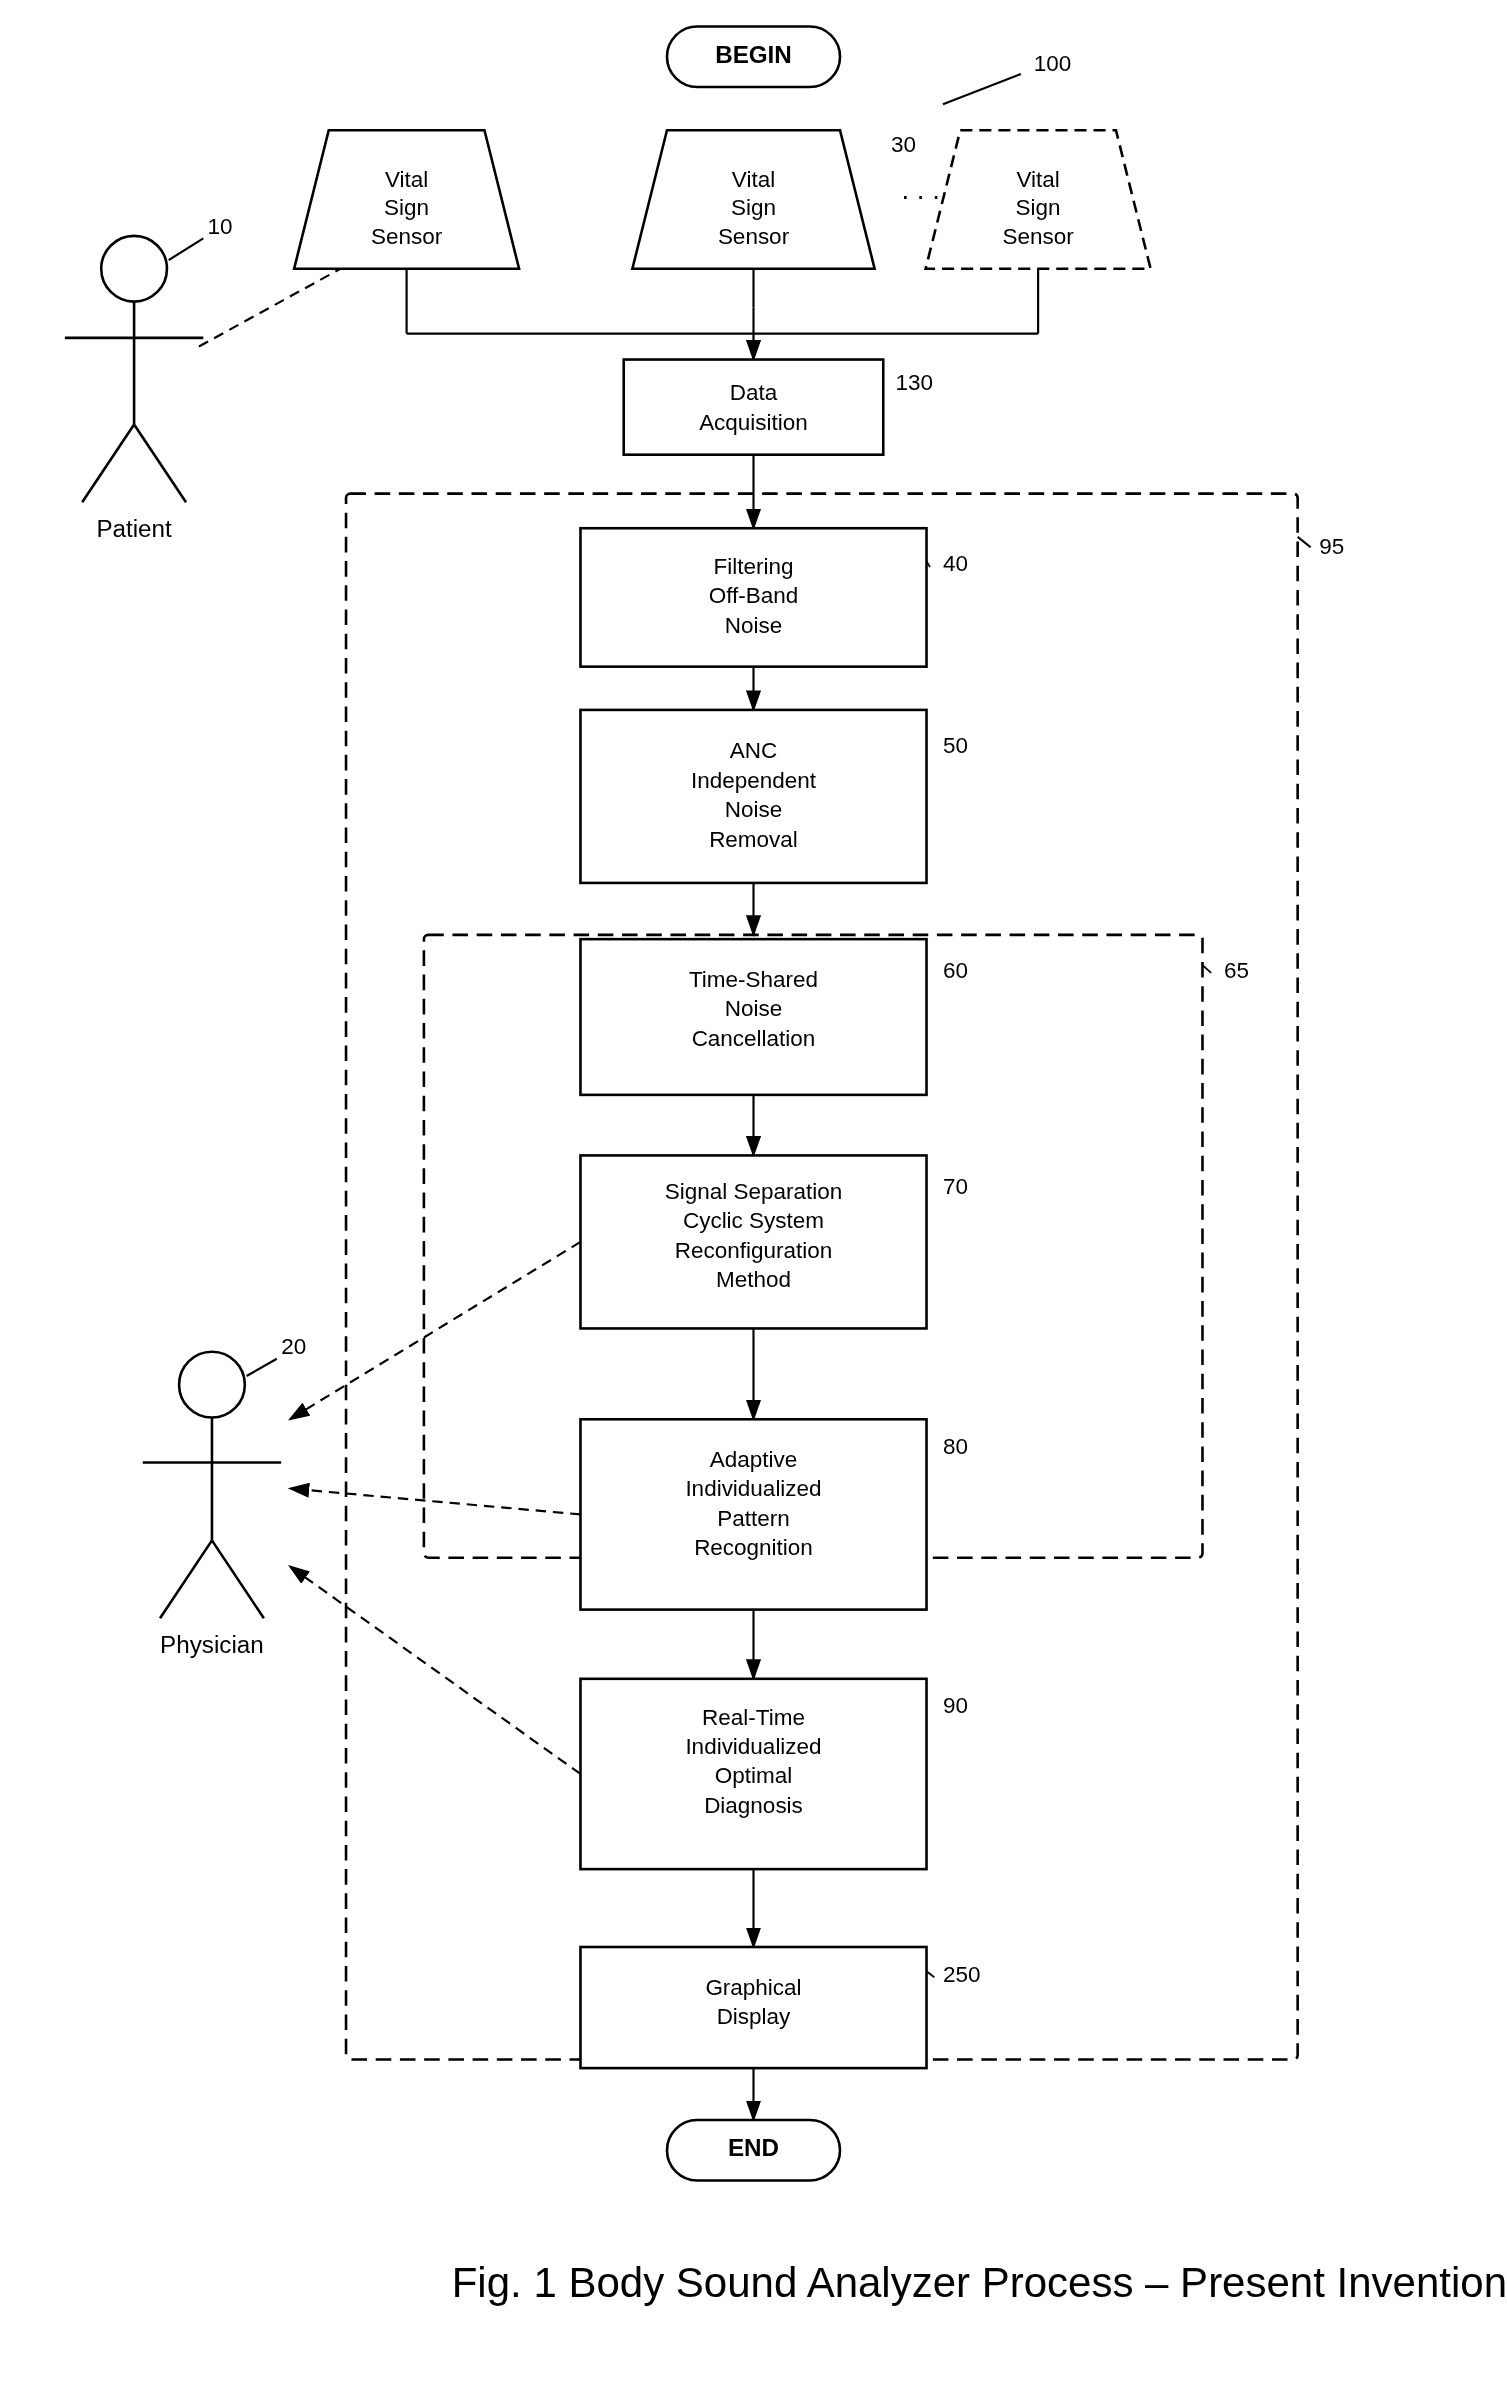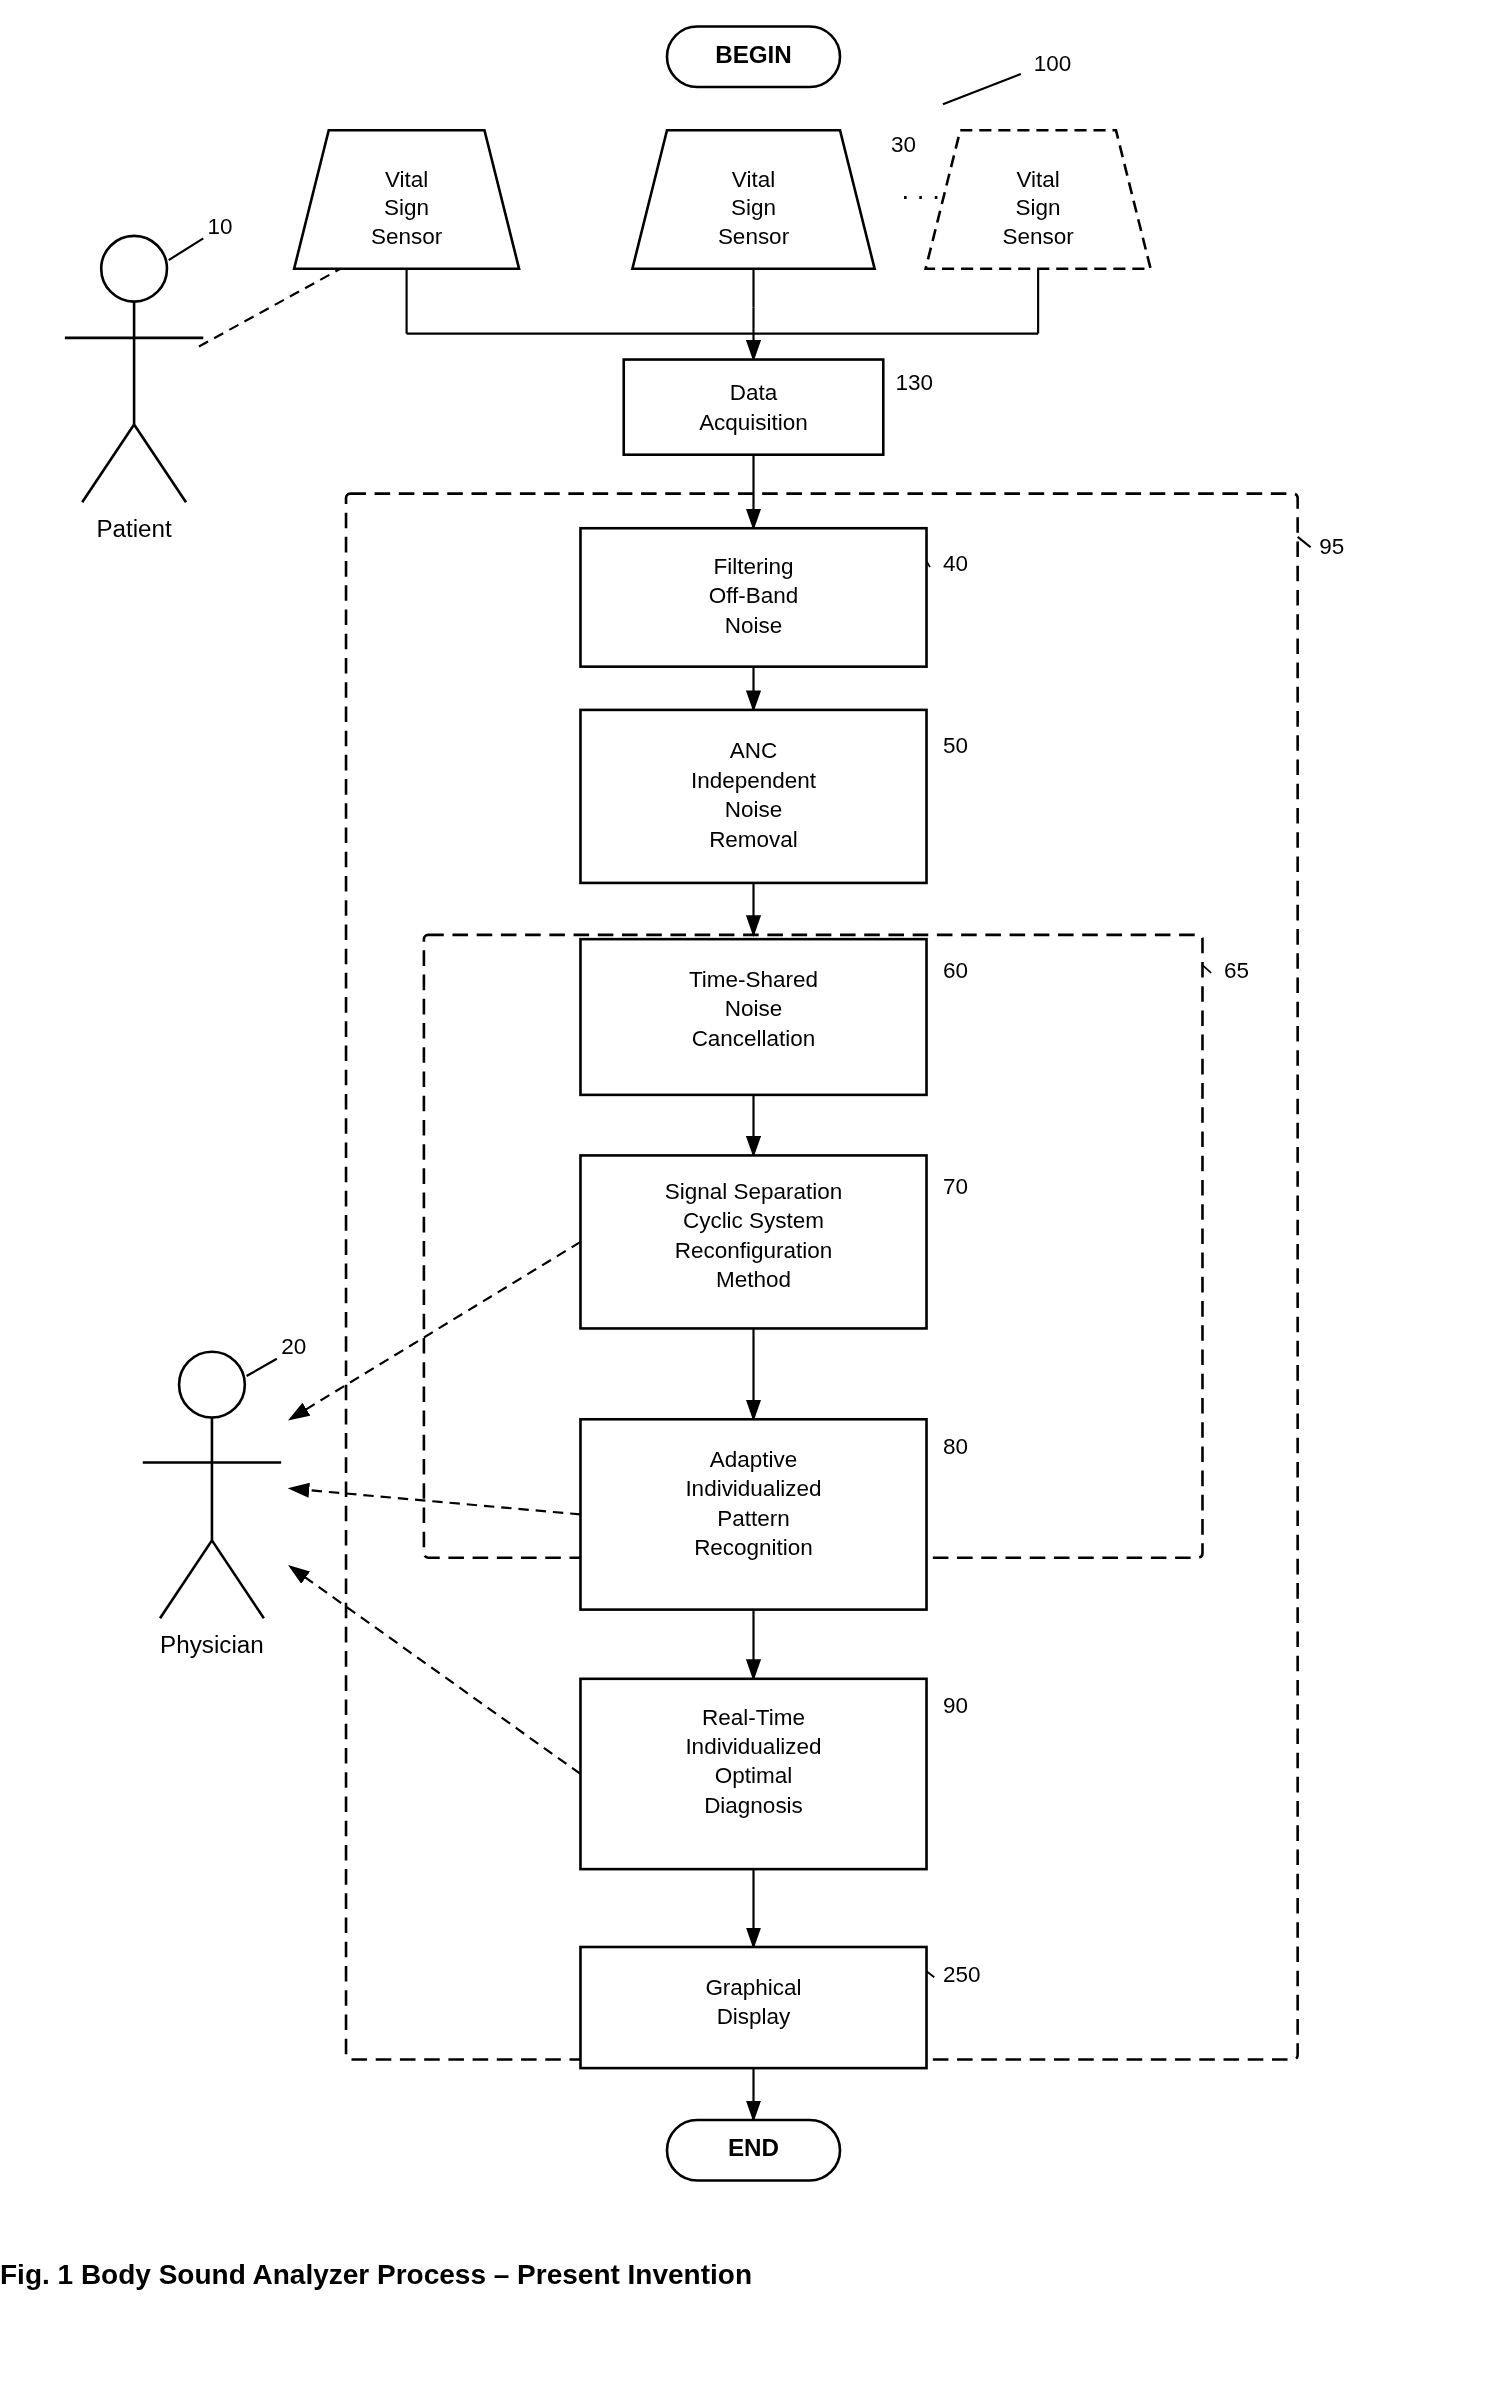--- a/index.html
+++ b/index.html
@@ -21,23 +21,23 @@
 
     
     .diagram-svg {
       position: absolute;
       top: 0; left: 0;
       width: 1507px;
       height: 2233px;
     }
 
     .figure-caption {
-      font-size: 28px;
-      font-weight: bold;
-      text-align: left;
+      font-size: 42px;
+      font-weight: normal;
+      text-align: right;
       margin-top: 8.7px;
       padding: 17.3px 0 26px 0;
       width: 100%;
     }
   </style>
 </head>
 <body>
 
 <div class="diagram-container">
   <svg class="diagram-svg" viewBox="0 0 1742 2580" xmlns="http://www.w3.org/2000/svg">

